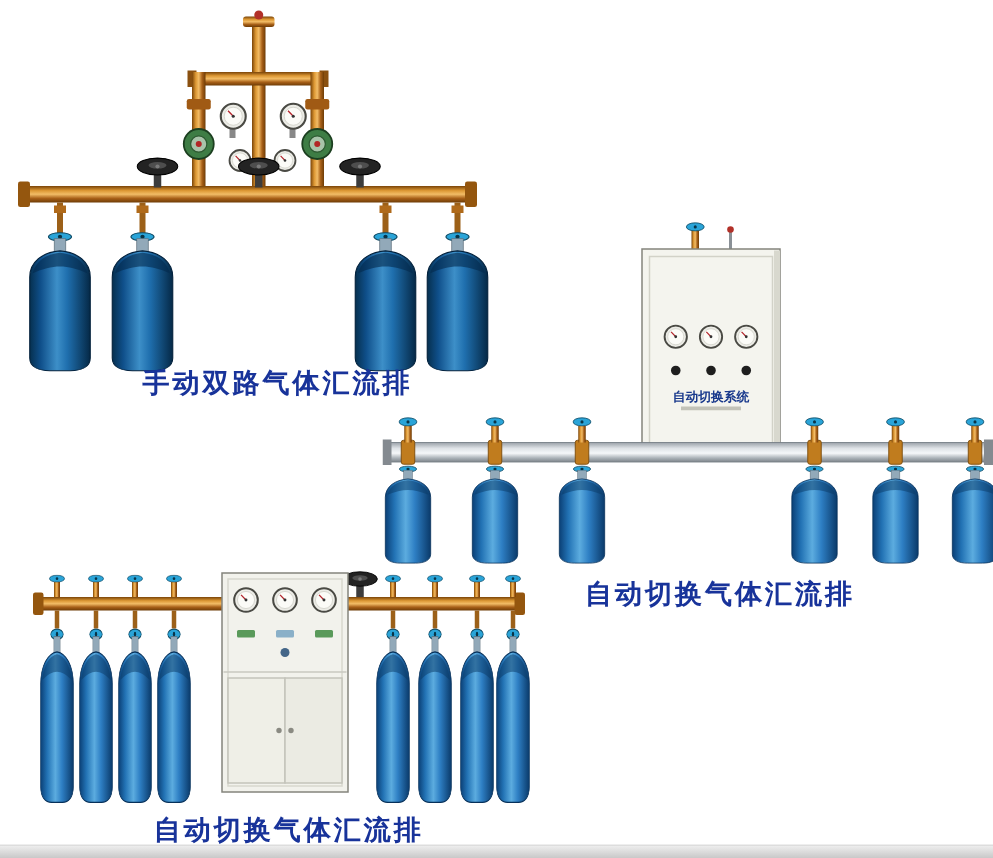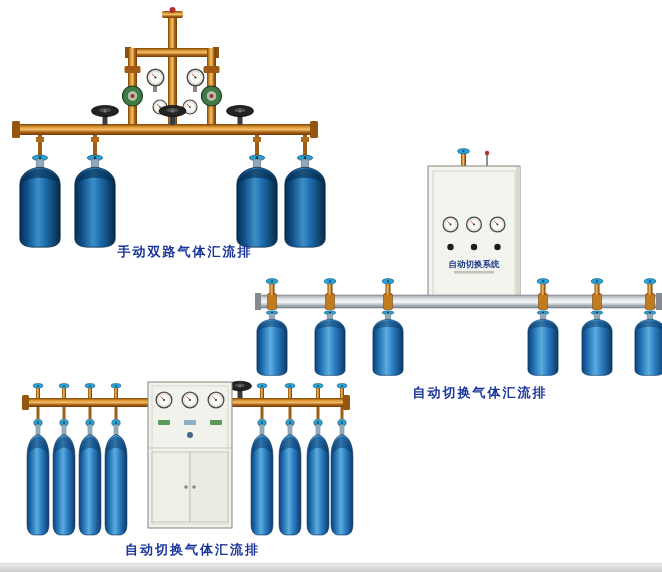--- a/index.html
+++ b/index.html
@@ -9,21 +9,21 @@
     height: 572px;
     background: #ffffff;
     overflow: hidden;
     font-family: "Liberation Sans", sans-serif;
   }
   .figure { position: absolute; }
   .caption {
     position: absolute;
     text-align: center;
     font-weight: bold;
-    font-size: 13px;
+    font-size: 18px;
     letter-spacing: 2px;
     color: #18339a;
   }
   .bottom-bar {
     position: absolute;
     left: 0; top: 563px;
     width: 662px; height: 9px;
     background: linear-gradient(#ededed, #c4c4c4);
     border-top: 1px solid #dddddd;
   }

